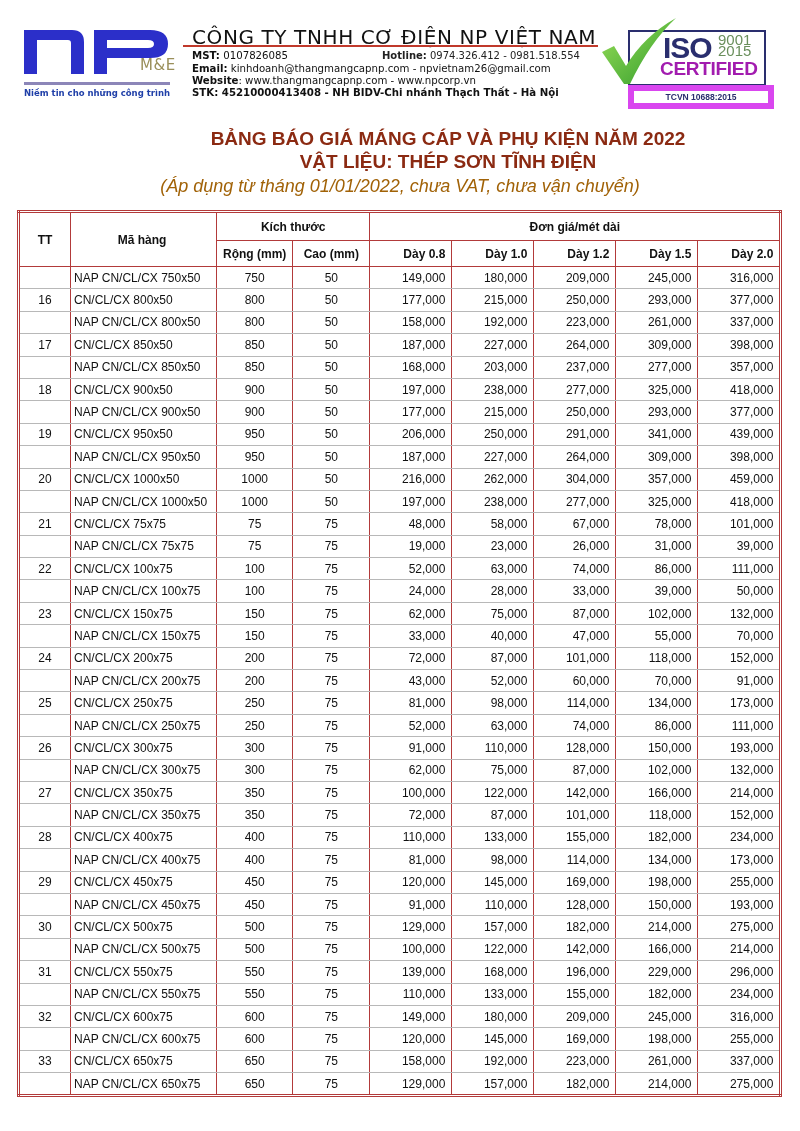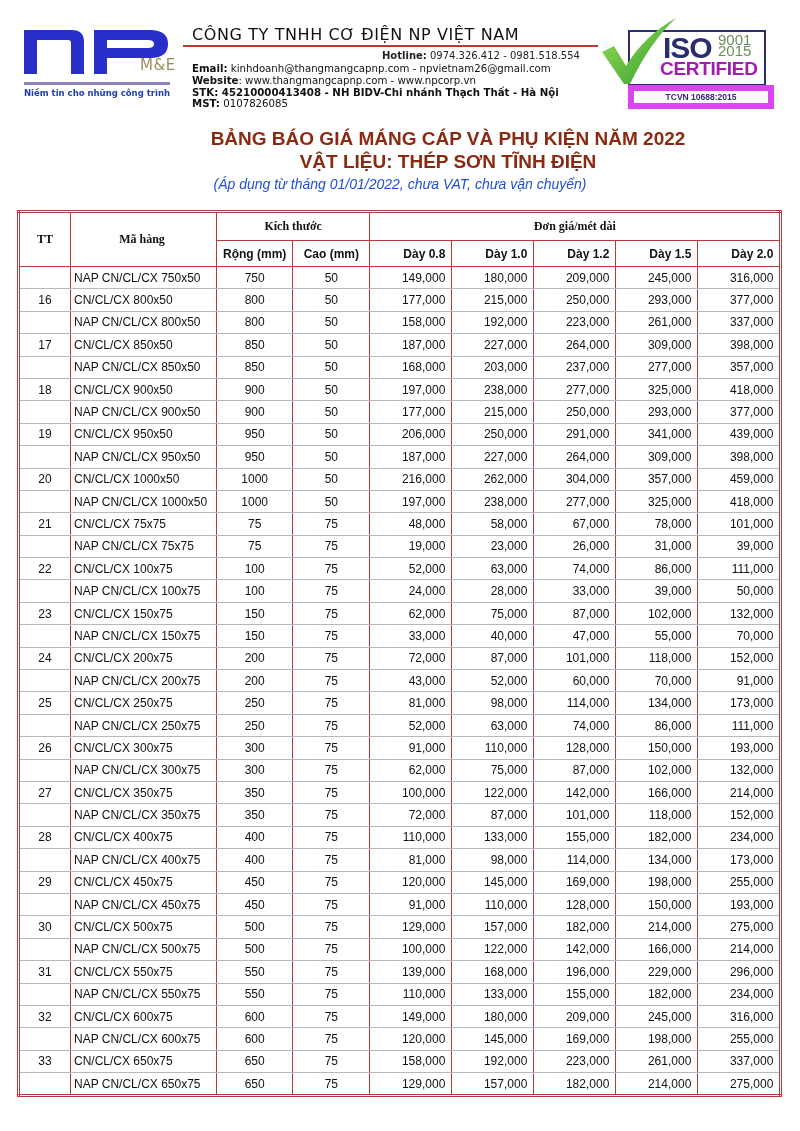--- a/index.html
+++ b/index.html
@@ -8,27 +8,27 @@
 
   
   .logo { position: absolute; left: 22px; top: 26px; width: 150px; height: 72px; }
   .logo-np { position: absolute; left: 0; top: 0; width: 150px; height: 50px; }
   .logo-me { position: absolute; left: 118px; top: 30px; font-size: 15px; color: #9a8f5a;
              font-family: "DejaVu Sans", sans-serif; letter-spacing: 0.5px; }
   .logo-rule { position: absolute; left: 2px; top: 56px; width: 146px; height: 3px; background: #8c86b8; }
   .logo-slogan { position: absolute; left: 2px; top: 62px; font-size: 8.5px; color: #1f3fa8;
                  font-weight: bold; white-space: nowrap; font-family: "DejaVu Sans", sans-serif; }
 
-  .company-name { position: absolute; left: 192px; top: 25px; font-size: 16px; color: #111;
+  .company-name { position: absolute; left: 192px; top: 25px; font-size: 20px; color: #111;
                   letter-spacing: 0.6px; white-space: nowrap; font-family: "DejaVu Sans", sans-serif; }
   .company-rule { position: absolute; left: 183px; top: 45px; width: 415px; height: 1.5px; background: #c0392b; }
   .info-line { position: absolute; left: 192px; font-size: 10.2px; color: #111; white-space: nowrap;
                font-family: "DejaVu Sans", sans-serif; }
   .info-line b { font-weight: bold; }
-  .info-mst { top: 50px; margin-top: 48px; }
+  .info-mst { top: 50px; }
   .info-email { top: 63px; }
   .info-web { top: 75px; }
   .info-stk { top: 87px; font-weight: bold; }
   .hotline { position: absolute; left: 382px; top: 50px; font-size: 10px; white-space: nowrap;
              font-family: "DejaVu Sans", sans-serif; }
 
   .iso { position: absolute; left: 600px; top: 14px; width: 165px; height: 90px; }
   .iso-box { position: absolute; left: 28px; top: 16px; width: 134px; height: 52px;
              border: 2px solid #2a2e6e; }
   .iso-text { position: absolute; left: 63px; top: 17px; font-size: 30px; font-weight: bold;
@@ -40,30 +40,30 @@
               border: 6px solid #d946ef; font-size: 8.5px; font-weight: bold; text-align: center;
               line-height: 12px; color: #2a2e6e; }
   .iso-check { position: absolute; left: 0; top: 0; width: 80px; height: 72px; }
 
   
   .title { position: absolute; left: 0; width: 800px; text-align: center; color: #8b2a12;
            font-weight: bold; white-space: nowrap; margin-left: 48px; }
   .title-1 { top: 128px; font-size: 19px; }
   .title-2 { top: 151px; font-size: 19px; }
   .subtitle { position: absolute; left: 0; width: 800px; text-align: center; top: 176px;
-              font-size: 14px; font-style: italic; color: #1d4ed8; }
+              font-size: 18px; font-style: italic; color: #a16207; }
 
   
   .price-table { position: absolute; left: 17px; top: 210px; border-collapse: collapse;
                  border: 3px double #b23a3a; font-size: 12px; color: #111; table-layout: fixed; }
   .price-table th, .price-table td { border-left: 1px solid #b23a3a; border-right: 1px solid #b23a3a;
                  border-top: 1px solid #b8b8b8; border-bottom: 1px solid #b8b8b8; padding: 0 6px;
                  white-space: nowrap; }
   .price-table thead th { font-weight: bold; height: 25px; border-bottom: 1px solid #b23a3a; }
-  .price-table thead tr:first-child th { height: 27px; font-family: Liberation Serif, serif; }
+  .price-table thead tr:first-child th { height: 27px; }
   .price-table tbody td { height: 21.4px; }
   .c-tt { width: 38px; text-align: center; }
   .c-code { width: 136px; text-align: left; padding-left: 3px !important; }
   .c-w { width: 63px; text-align: center; }
   .c-h { width: 64px; text-align: center; }
   .c-p { width: 69px; text-align: right; }
   .price-table thead .c-p { text-align: right; }
 </style>
 </head>
 <body>

